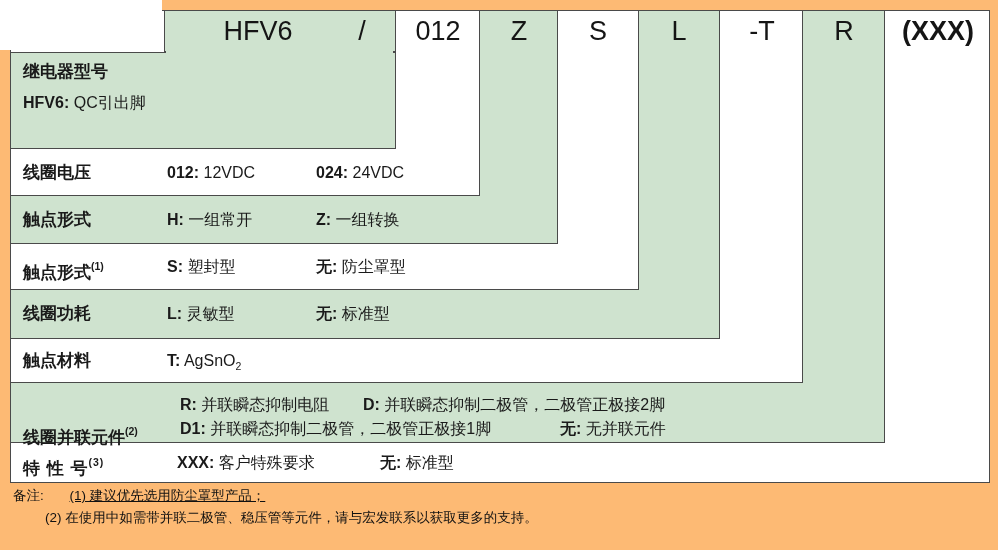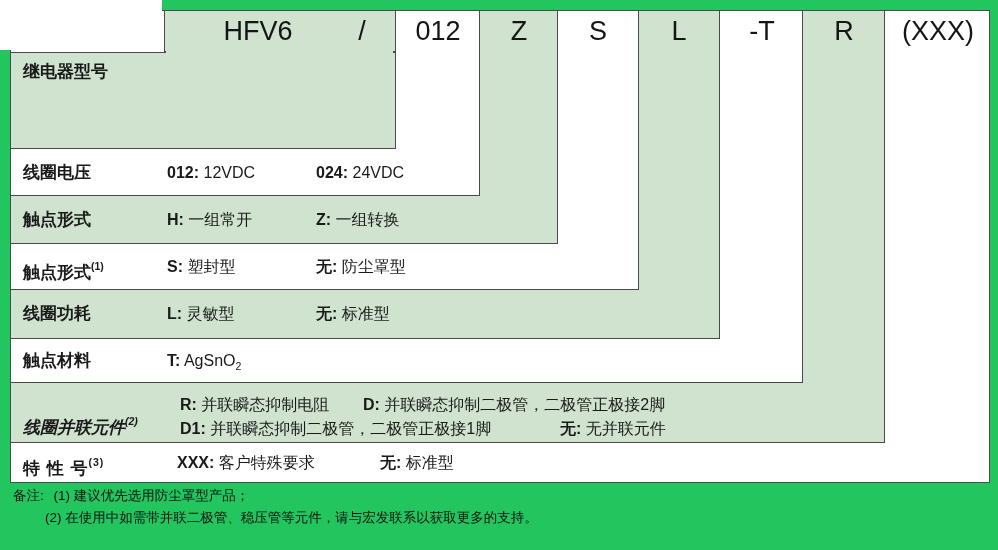--- a/index.html
+++ b/index.html
@@ -1,17 +1,17 @@
 <!DOCTYPE html>
 <html><head>
 <meta charset="utf-8">
 <style>
   html,body{margin:0;padding:0;background:#ffffff;}
   #stage{
-    position:relative;width:998px;height:550px;background:#22c55e;
+    position:relative;width:998px;height:550px;background:#fdba74;
     font-family:"Liberation Sans","DejaVu Sans",sans-serif;
     color:#1a1a1a;overflow:hidden;
   }
   
   .box{position:absolute;box-sizing:border-box;border:1.5px solid #4a4a4a;}
   .green{background:#cfe3cf;}
   .white{background:#ffffff;}
   .r8{left:10px;top:10px;width:980px;height:473px;}
   .r7{left:10px;top:10px;width:875px;height:433px;}
   .r6{left:10px;top:10px;width:793px;height:373px;}
@@ -22,21 +22,21 @@
   .r1h{left:164px;top:10px;width:232px;height:42px;}
   .r1b{left:10px;top:52px;width:386px;height:97px;}
   .patch{position:absolute;border:none;}
   .patch-green{left:166px;top:50px;width:227px;height:5px;background:#cfe3cf;}
   .patch-white{left:0;top:0;width:162px;height:50px;background:#ffffff;}
   
   .code{position:absolute;top:14px;font-size:27px;line-height:34px;color:#151515;
         transform:translateX(-50%);white-space:nowrap;}
   .c-series{left:258px;} .c-slash{left:362px;} .c-seg0{left:438px;}
   .c-seg1{left:519px;}  .c-seg2{left:598px;}  .c-seg3{left:679px;}
-  .c-seg4{left:762px;}  .c-seg5{left:844px;}  .c-seg6{left:938px;}
+  .c-seg4{left:762px;}  .c-seg5{left:844px;}  .c-seg6{left:938px;font-weight:bold;}
   
   .line{position:absolute;white-space:nowrap;font-size:16px;line-height:22px;}
   .lbl{font-weight:bold;font-size:17px;}
   .key{font-weight:bold;}
   .line sup{font-size:10.5px;position:relative;top:-1px;}
   .line sub{font-size:10.5px;}
   .v{position:absolute;white-space:nowrap;}
   .sp3{letter-spacing:1px;}
   
   .note{position:absolute;font-size:13.5px;line-height:18px;white-space:nowrap;color:#111;}
@@ -62,20 +62,23 @@
   <div class="code c-slash">/</div>
   <div class="code c-seg0">012</div>
   <div class="code c-seg1">Z</div>
   <div class="code c-seg2">S</div>
   <div class="code c-seg3">L</div>
   <div class="code c-seg4">-T</div>
   <div class="code c-seg5">R</div>
   <div class="code c-seg6">(XXX)</div>
 
   <div class="line lbl" style="left:23px;top:61px;">继电器型号</div>
+  <div class="line" style="left:23px;top:92px;">
+    <span class="key">HFV6:</span><span> QC引出脚</span>
+  </div>
 
   <div class="line" style="left:0;top:162px;width:100%;">
     <span class="v lbl" style="left:23px;">线圈电压</span>
     <span class="v" style="left:167px;"><span class="key">012:</span><span> 12VDC</span></span>
     <span class="v" style="left:316px;"><span class="key">024:</span><span> 24VDC</span></span>
   </div>
 
   <div class="line" style="left:0;top:209px;width:100%;">
     <span class="v lbl" style="left:23px;">触点形式</span>
     <span class="v" style="left:167px;"><span class="key">H:</span><span> 一组常开</span></span>
@@ -92,35 +95,35 @@
     <span class="v lbl" style="left:23px;font-family:Liberation Serif, serif;">线圈功耗</span>
     <span class="v" style="left:167px;"><span class="key">L:</span><span> 灵敏型</span></span>
     <span class="v" style="left:316px;"><span class="key">无:</span><span> 标准型</span></span>
   </div>
 
   <div class="line" style="left:0;top:350px;width:100%;">
     <span class="v lbl" style="left:23px;">触点材料</span>
     <span class="v" style="left:167px;"><span class="key">T:</span><span> AgSnO</span><sub>2</sub></span>
   </div>
 
-  <div class="line lbl" style="left:23px;top:411px;font-style:italic;"><span>线圈并联元件</span><sup>(2)</sup></div>
+  <div class="line lbl" style="left:23px;top:421px;"><span>线圈并联元件</span><sup>(2)</sup></div>
   <div class="line" style="left:0;top:394px;width:100%;">
     <span class="v" style="left:180px;"><span class="key">R:</span><span> 并联瞬态抑制电阻</span></span>
     <span class="v" style="left:363px;"><span class="key">D:</span><span> 并联瞬态抑制二极管，二极管正极接2脚</span></span>
   </div>
   <div class="line" style="left:0;top:418px;width:100%;">
     <span class="v" style="left:180px;"><span class="key">D1:</span><span> 并联瞬态抑制二极管，二极管正极接1脚</span></span>
     <span class="v" style="left:560px;"><span class="key">无:</span><span> 无并联元件</span></span>
   </div>
 
   <div class="line" style="left:0;top:452px;width:100%;">
     <span class="v lbl sp3" style="left:23px;"><span>特 性 号</span><sup>(3)</sup></span>
     <span class="v" style="left:177px;"><span class="key">XXX:</span><span> 客户特殊要求</span></span>
     <span class="v" style="left:380px;"><span class="key">无:</span><span> 标准型</span></span>
   </div>
 
   <div class="note" style="left:13px;top:487px;">
     <span>备注:</span>
-    <span style="margin-left:6px;">(1) 建议优先选用防尘罩型产品；</span>
+    <span style="margin-left:22px;text-decoration:underline;">(1) 建议优先选用防尘罩型产品；</span>
   </div>
   <div class="note" style="left:45px;top:509px;">(2) 在使用中如需带并联二极管、稳压管等元件，请与宏发联系以获取更多的支持。</div>
 
 </div>
 
 </body></html>

